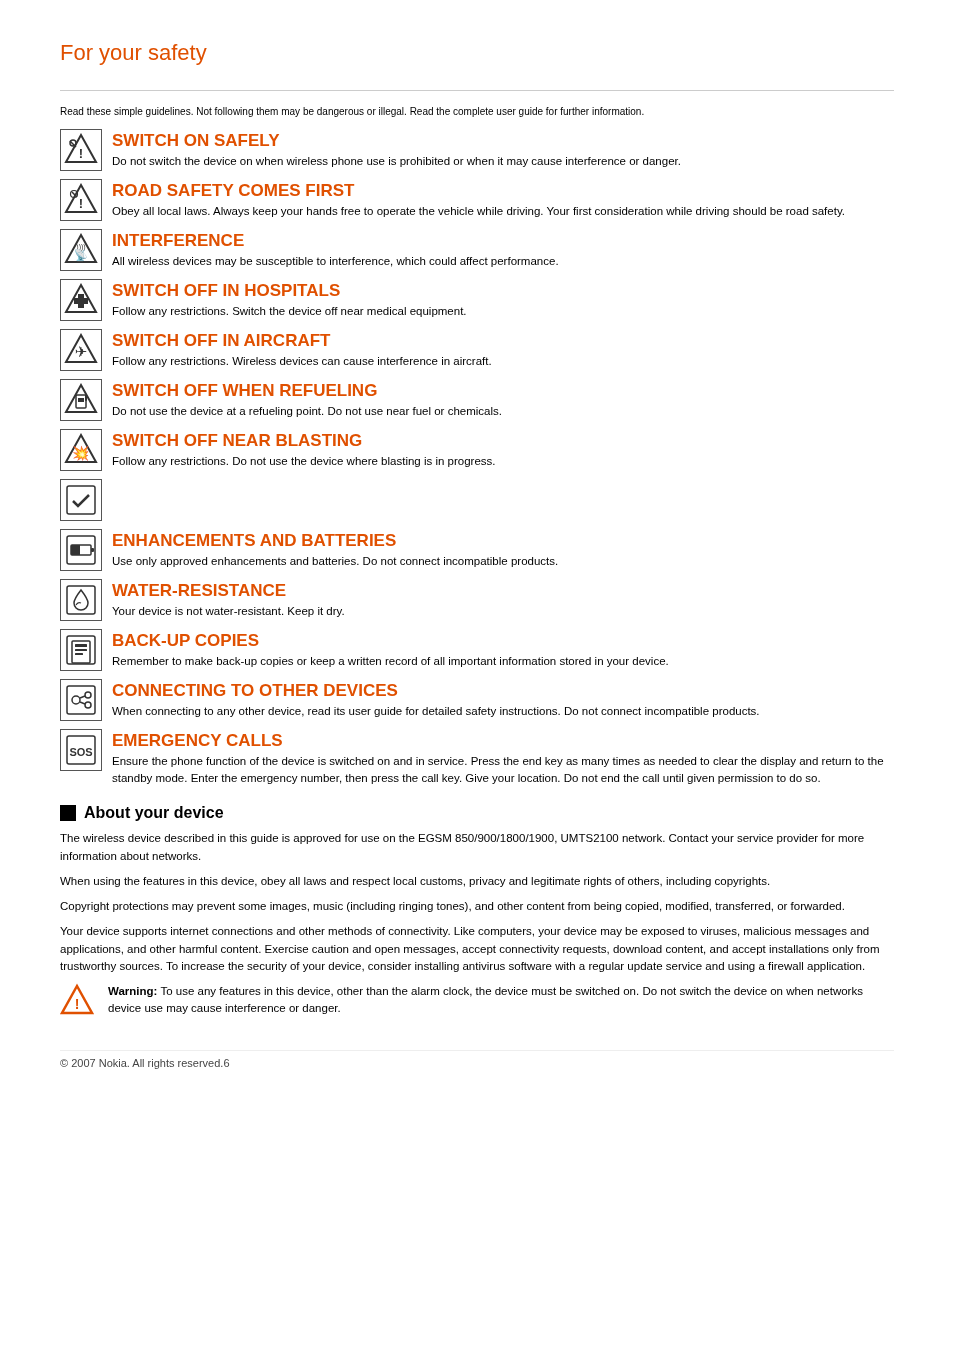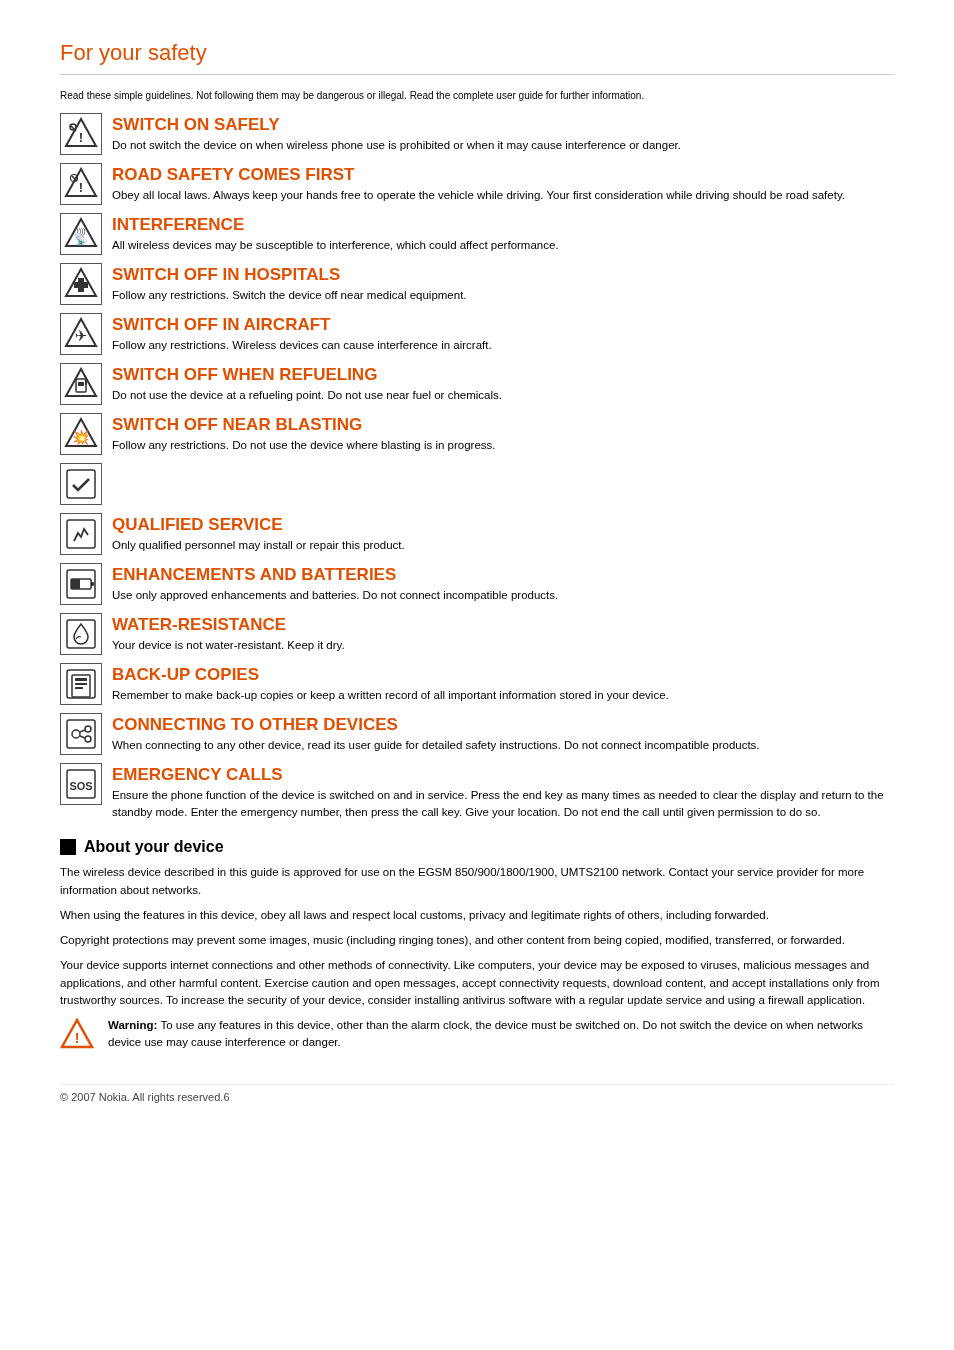--- a/index.html
+++ b/index.html
@@ -10,21 +10,21 @@
       background: #fff;
       width: 954px;
       min-height: 1350px;
       padding: 40px 60px 40px 60px;
     }
     h1.page-title {
       font-size: 22px;
       font-weight: normal;
       color: #e05000;
       border-bottom: 1px solid #ccc;
-      padding-bottom: 8px;
+      padding-bottom: 24px;
       margin-bottom: 14px;
     }
     .intro-text {
       font-size: 10px;
       margin-bottom: 10px;
       line-height: 1.4;
     }
     .safety-item {
       display: flex;
       align-items: flex-start;
@@ -218,32 +218,20 @@
       <svg viewBox="0 0 34 34" xmlns="http://www.w3.org/2000/svg">
       <rect x="3" y="3" width="28" height="28" rx="2" fill="none" stroke="#333" stroke-width="1.5"></rect>
       <polyline points="9,18 14,23 25,12" fill="none" stroke="#333" stroke-width="2.5"></polyline>
     </svg>
     </div>
   </div>
     <div class="safety-item">
     <div class="safety-icon">
       <svg viewBox="0 0 34 34" xmlns="http://www.w3.org/2000/svg">
       <rect x="3" y="3" width="28" height="28" rx="2" fill="none" stroke="#333" stroke-width="1.5"></rect>
-      <path d="M10 24 L14 16 L17 20 L20 12 L24 18" fill="none" stroke="#333" stroke-width="1.8"></path>
-    </svg>
-    </div>
-    <div class="safety-content">
-      <div class="safety-title">QUALIFIED SERVICE</div>
-      <div class="safety-desc">Only qualified personnel may install or repair this product.</div>
-    </div>
-  </div>
-    <div class="safety-item">
-    <div class="safety-icon">
-      <svg viewBox="0 0 34 34" xmlns="http://www.w3.org/2000/svg">
-      <rect x="3" y="3" width="28" height="28" rx="2" fill="none" stroke="#333" stroke-width="1.5"></rect>
       <rect x="7" y="12" width="20" height="10" rx="1" fill="none" stroke="#333" stroke-width="1.5"></rect>
       <rect x="7" y="12" width="9" height="10" fill="#333"></rect>
       <rect x="27" y="15" width="3" height="4" rx="1" fill="#333"></rect>
     </svg>
     </div>
     <div class="safety-content">
       <div class="safety-title">ENHANCEMENTS AND BATTERIES</div>
       <div class="safety-desc">Use only approved enhancements and batteries. Do not connect incompatible products.</div>
     </div>
   </div>
@@ -305,21 +293,21 @@
   </div>
   </div>
 
 <div class="section-heading">
   <span class="square-icon"></span>
   <span>About your device</span>
 </div>
 
 <div id="about-paragraphs">
     <p class="about-text">The wireless device described in this guide is approved for use on the EGSM 850/900/1800/1900, UMTS2100 network. Contact your service provider for more information about networks.</p>
-    <p class="about-text">When using the features in this device, obey all laws and respect local customs, privacy and legitimate rights of others, including forwarded.</p>
+    <p class="about-text">When using the features in this device, obey all laws and respect local customs, privacy and legitimate rights of others, including copyrights.</p>
     <p class="about-text">Copyright protections may prevent some images, music (including ringing tones), and other content from being copied, modified, transferred, or forwarded.</p>
     <p class="about-text">Your device supports internet connections and other methods of connectivity. Like computers, your device may be exposed to viruses, malicious messages and applications, and other harmful content. Exercise caution and open messages, accept connectivity requests, download content, and accept installations only from trustworthy sources. To increase the security of your device, consider installing antivirus software with a regular update service and using a firewall application.</p>
   </div>
 
 <div class="warning-block">
   <div class="warning-icon">
     <svg viewBox="0 0 34 34" xmlns="http://www.w3.org/2000/svg">
       <polygon points="17,3 32,30 2,30" fill="none" stroke="#e05000" stroke-width="2.5"></polygon>
       <text x="17" y="26" text-anchor="middle" font-size="14" font-weight="bold" fill="#e05000">!</text>
     </svg>

